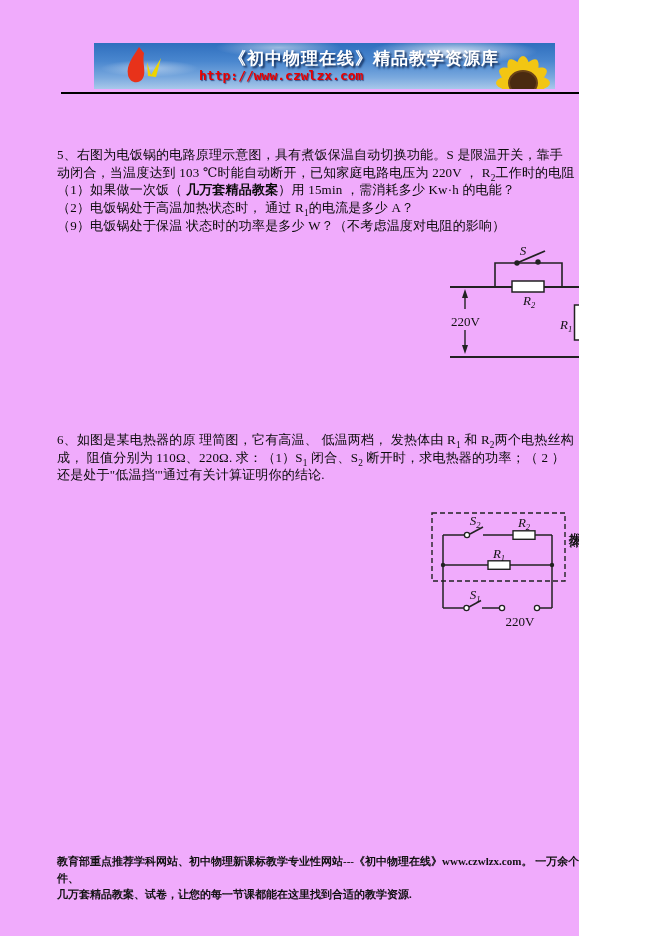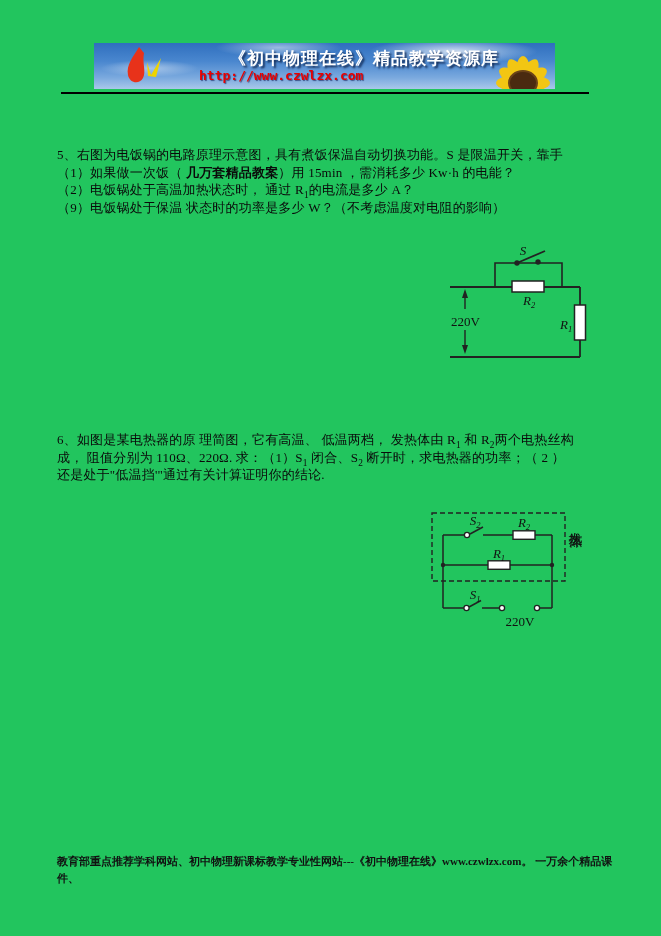--- a/index.html
+++ b/index.html
@@ -1,16 +1,16 @@
 <!DOCTYPE html>
 <html><head>
 <meta charset="utf-8">
 <style>
   html,body { margin:0; padding:0; background:#fff; }
-  .page { position:relative; width:661px; height:936px; background:#22c55e; overflow:hidden;
+  .page { position:relative; width:579px; height:936px; background:#f0abfc; overflow:hidden;
           font-family:"Liberation Serif","DejaVu Serif",serif; color:#0a0a0a; }
 
   
   .banner { position:absolute; left:94px; top:43px; width:461px; height:46px; overflow:hidden;
     background:
       radial-gradient(ellipse 120px 18px at 78% 18%, rgba(255,255,255,.75), rgba(255,255,255,0) 70%),
       radial-gradient(ellipse 90px 14px at 40% 10%, rgba(255,255,255,.5), rgba(255,255,255,0) 70%),
       radial-gradient(ellipse 70px 12px at 12% 55%, rgba(255,255,255,.45), rgba(255,255,255,0) 70%),
       linear-gradient(180deg,#2f6fbe 0%, #4a87cf 40%, #7aa9de 75%, #a9c8ea 100%);
   }
@@ -77,20 +77,21 @@
           <ellipse rx="14" ry="12" fill="none" stroke="#6b4318" stroke-width="2"></ellipse>
           <ellipse cx="-24" cy="14" rx="9" ry="4" fill="#3f7a2a" transform="rotate(-20)"></ellipse>
         </g>
       </svg>
     </span>
   </div>
   <div class="header-rule"></div>
 
   <div class="textblock p5">
     <div>5、右图为电饭锅的电路原理示意图，具有煮饭保温自动切换功能。S 是限温开关，靠手</div>
+    <div>动闭合，当温度达到 103 ℃时能自动断开，已知家庭电路电压为 220V ， R<sub>2</sub>工作时的电阻</div>
     <div>（1）如果做一次饭（ <span class="bold">几万套精品教案</span>）用 15min ，需消耗多少 Kw·h 的电能？</div>
     <div>（2）电饭锅处于高温加热状态时， 通过 R<sub>1</sub>的电流是多少 A？</div>
     <div>（9）电饭锅处于保温 状态时的功率是多少 W？（不考虑温度对电阻的影响）</div>
   </div>
 
   <svg class="circuit1" width="152" height="128" viewBox="0 0 152 128">
 
     <line class="c-stroke" x1="7" y1="45" x2="137" y2="45" stroke-width="2"></line>
     <line class="c-stroke" x1="7" y1="115" x2="137" y2="115" stroke-width="2"></line>
     <line class="c-stroke" x1="137" y1="45" x2="137" y2="115" stroke-width="1.8"></line>
@@ -167,15 +168,16 @@
     <circle class="c-box" cx="109" cy="99" r="2.6" stroke-width="1.3"></circle>
     <line class="c-stroke" x1="111.5" y1="99" x2="124" y2="99" stroke-width="1.5"></line>
     <text class="c-plain" x="92" y="117" text-anchor="middle">
       <tspan>220V</tspan>
     </text>
   </svg>
   <div class="heater-label">发热体</div>
 
   <div class="footer">
     <div>教育部重点推荐学科网站、初中物理新课标教学专业性网站---《初中物理在线》www.czwlzx.com。 一万余个精品课件、</div>
+    <div>几万套精品教案、试卷，让您的每一节课都能在这里找到合适的教学资源.</div>
   </div>
 
 </div>
 
 </body></html>

